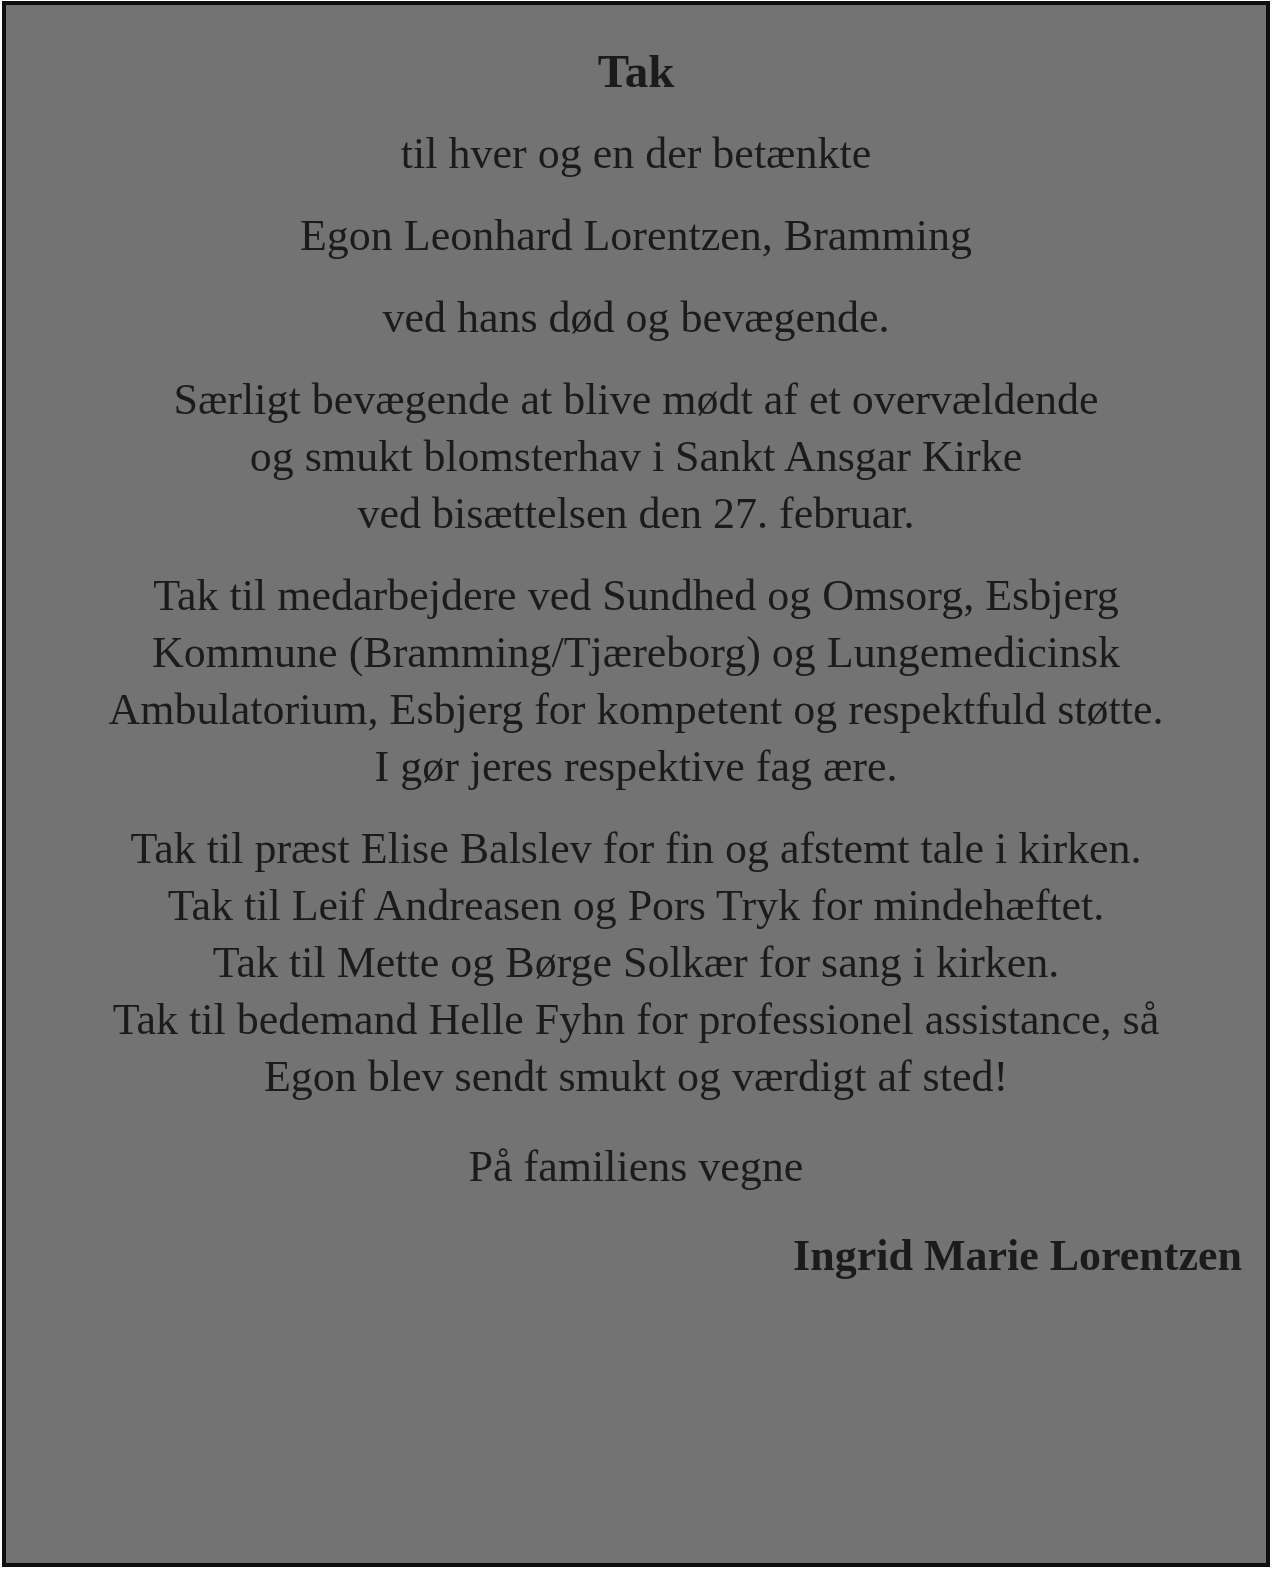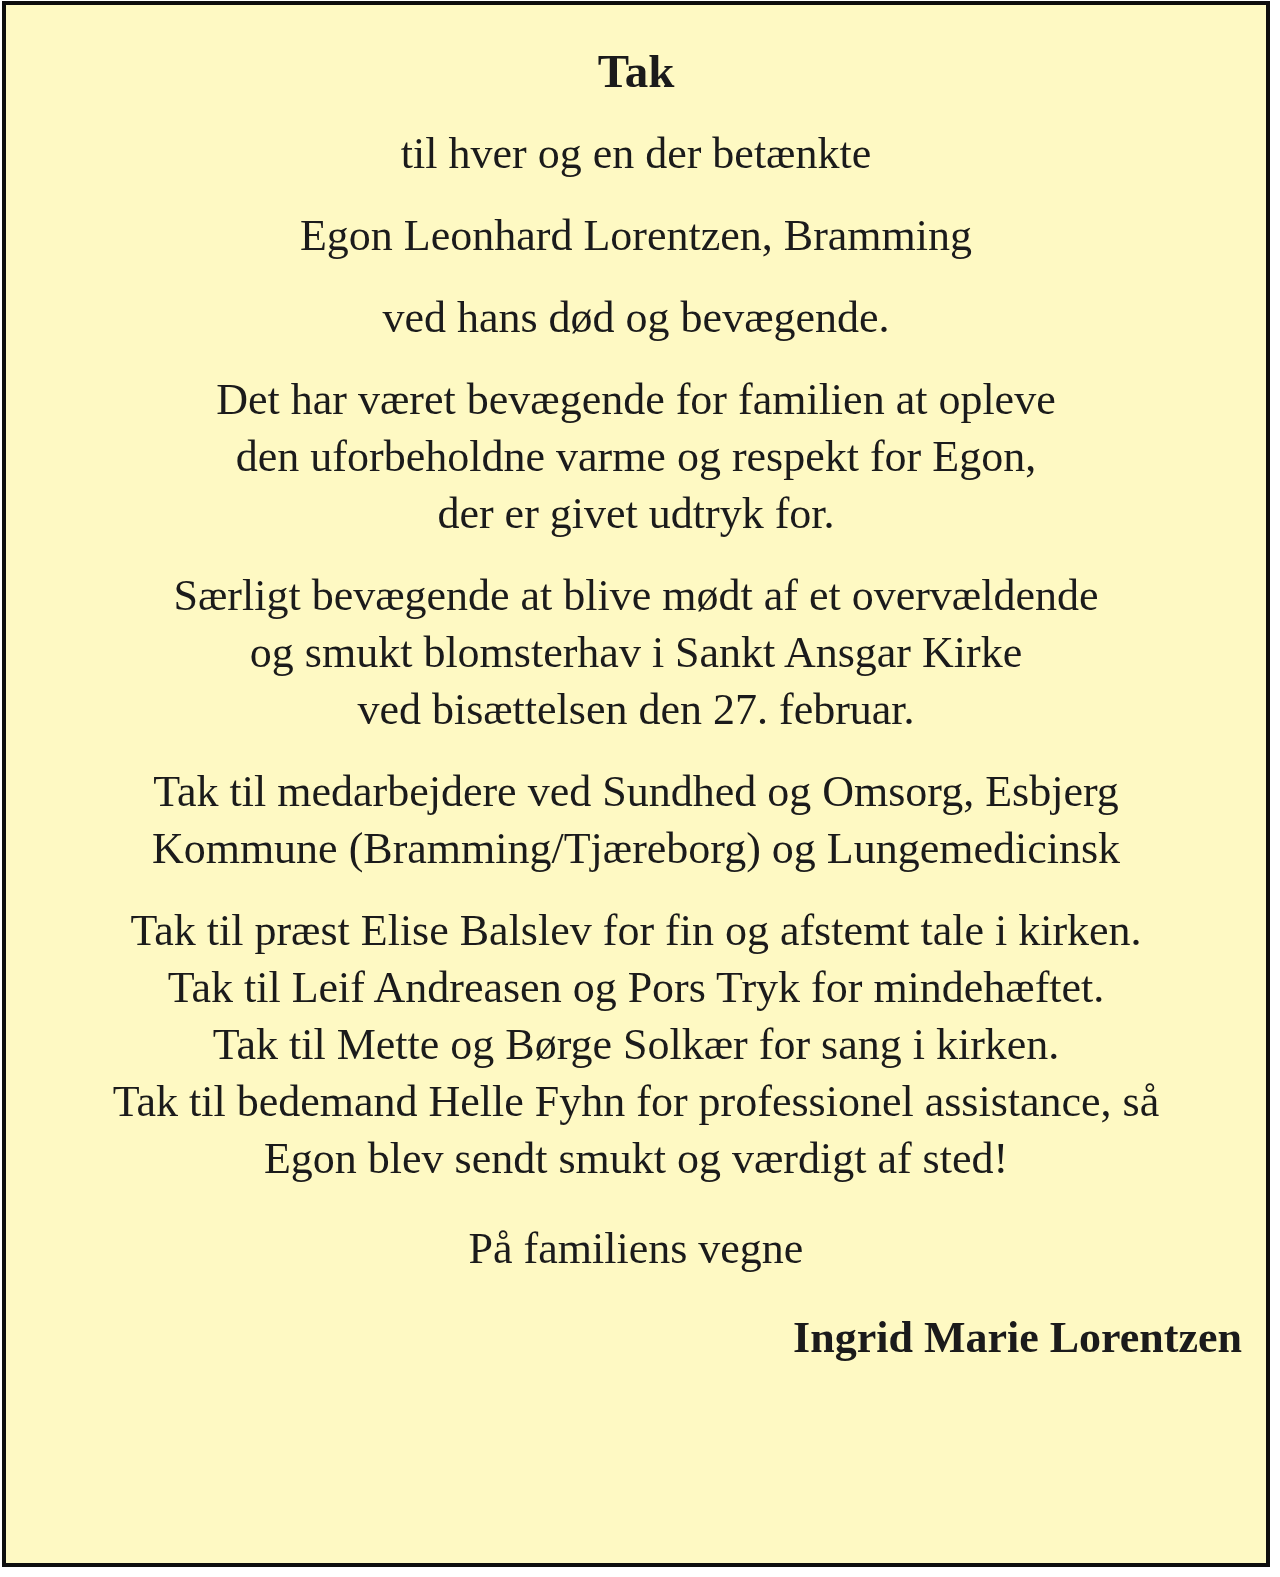--- a/index.html
+++ b/index.html
@@ -10,21 +10,21 @@
     background: #ffffff;
     overflow: hidden;
   }
   .frame {
     position: absolute;
     top: 1px;
     left: 2px;
     width: 1268px;
     height: 1566px;
     border: 4px solid #0e0e0e;
-    background: #fef9c3;
+    background: #737373;
     box-sizing: border-box;
   }
   .content {
     width: 100%;
     height: 100%;
     box-sizing: border-box;
     padding: 38px 24px 0 24px;
     text-align: center;
     font-family: "Liberation Serif", "DejaVu Serif", serif;
     color: #1b1b1b;
@@ -58,35 +58,32 @@
   <div class="content">
 
     <div class="para title">Tak</div>
 
     <div class="para">til hver og en der betænkte</div>
 
     <div class="para name-line"><span class="name">Egon Leonhard Lorentzen,</span><span> Bramming</span></div>
 
     <div class="para">ved hans død og bevægende.</div>
 
-    <div class="para">
-      <span class="line">Det har været bevægende for familien at opleve</span>
-      <span class="line">den uforbeholdne varme og respekt for Egon,</span>
-      <span class="line">der er givet udtryk for.</span>
-    </div>
 
     <div class="para">
       <span class="line">Særligt bevægende at blive mødt af et overvældende</span>
       <span class="line">og smukt blomsterhav i Sankt Ansgar Kirke</span>
       <span class="line">ved bisættelsen den 27. februar.</span>
     </div>
 
     <div class="para">
       <span class="line">Tak til medarbejdere ved Sundhed og Omsorg, Esbjerg</span>
       <span class="line">Kommune (Bramming/Tjæreborg) og Lungemedicinsk</span>
+      <span class="line">Ambulatorium, Esbjerg for kompetent og respektfuld støtte.</span>
+      <span class="line">I gør jeres respektive fag ære.</span>
     </div>
 
     <div class="para">
       <span class="line">Tak til præst Elise Balslev for fin og afstemt tale i kirken.</span>
       <span class="line">Tak til Leif Andreasen og Pors Tryk for mindehæftet.</span>
       <span class="line">Tak til Mette og Børge Solkær for sang i kirken.</span>
       <span class="line">Tak til bedemand Helle Fyhn for professionel assistance, så</span>
       <span class="line">Egon blev sendt smukt og værdigt af sted!</span>
     </div>
 

